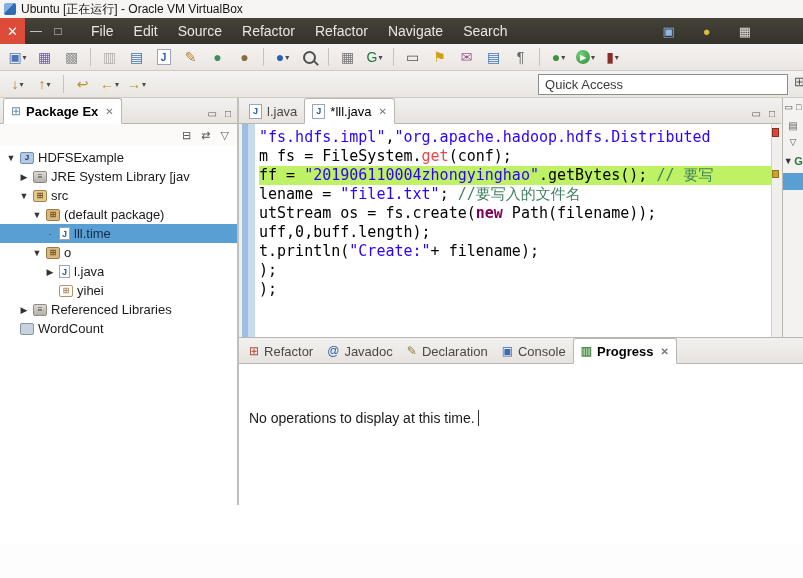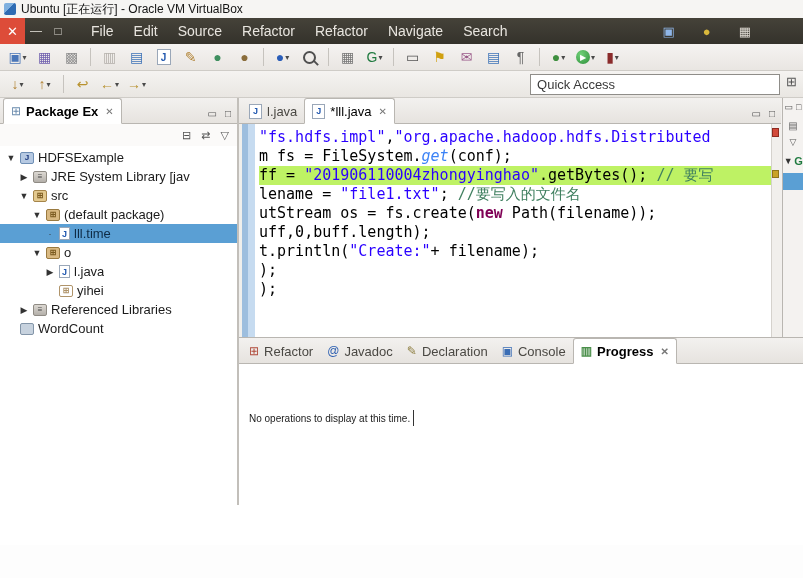--- a/index.html
+++ b/index.html
@@ -31,21 +31,21 @@
   .tb-glyph{font-size:14px;line-height:1;}
   .tb-sep{width:1px;height:18px;background:#c6c3be;margin:0 5px;flex:none;}
   .caret{font-size:8px;color:#4a4a4a;margin-left:1px;}
   .boxed{background:#fff;border:1px solid #9aa7b8;width:12px;height:14px;font-size:10px;font-weight:bold;
          display:inline-flex;align-items:center;justify-content:center;}
   .magnifier{position:relative;width:9px;height:9px;border:2px solid #4f4f4f;border-radius:50%;display:inline-block;}
   .magnifier::after{content:"";position:absolute;width:6px;height:2px;background:#4f4f4f;
                     transform:rotate(45deg);right:-5px;bottom:-2px;}
   .run-circle{width:14px;height:14px;border-radius:50%;background:radial-gradient(circle at 35% 30%,#6fd077,#2e8f3a);
               color:#fff;font-size:8px;display:inline-flex;align-items:center;justify-content:center;}
-  .qa-wrap{margin-left:auto;display:flex;gap:6px;margin-right:10px;}
+  .qa-wrap{margin-left:auto;display:flex;gap:6px;margin-right:2px;}
   .quick-access{width:236px;height:19px;border:1px solid #8f8d89;background:#fff;font-size:13px;
                 color:#3a3a3a;padding:0 6px;font-family:"Liberation Sans",sans-serif;}
   .persp{font-size:13px;color:#555;margin-right:-8px;}
 
   
   .main{position:absolute;top:98px;left:0;width:803px;height:407px;display:flex;background:#f2f0ee;}
   .left-panel{width:237px;flex:none;background:#fff;border-right:2px solid #c2bfba;display:flex;flex-direction:column;}
   .right-area{flex:1;position:relative;display:flex;flex-direction:column;min-width:0;}
 
   
@@ -86,42 +86,42 @@
   .editor-body{position:relative;flex:1;background:#fff;overflow:hidden;}
   .gutter{position:absolute;left:0;top:0;bottom:0;width:16px;
           background:linear-gradient(90deg,#f0efec 0 3px,#9dbede 3px 9px,#c6dbf0 9px 16px);}
   .code{position:absolute;left:20px;top:4px;right:10px;bottom:0;font-family:"DejaVu Sans Mono",monospace;
         font-size:15px;line-height:19px;white-space:pre;overflow:hidden;}
   .code-line{display:block;width:max-content;min-width:100%;}
   .code-line.hl{background:#bef264;}
   .str{color:#2a00ff;}
   .com{color:#3f7f5f;}
   .kw{color:#7f0055;font-weight:bold;}
-  .static{font-style:italic;color:#3b82f6;margin-top:24px;}
+  .static{color:#ef4444;margin-top:24px;}
   .def{color:#000;}
   .ruler{position:absolute;right:0;top:0;bottom:0;width:9px;background:#f1efec;border-left:1px solid #d5d2cd;}
   .marker-red{position:absolute;right:2px;top:4px;width:5px;height:7px;background:#d24a3a;border:1px solid #8f2b20;}
   .marker-tan{position:absolute;right:2px;top:46px;width:5px;height:6px;background:#c9a227;border:1px solid #8f741c;}
 
   
   .sliver{position:absolute;right:0;top:0;width:21px;height:239px;background:#f4f2f0;
           border-left:1px solid #b9b6b1;box-sizing:border-box;text-align:center;font-size:9px;color:#555;}
   .sliver .row1{display:flex;justify-content:center;gap:3px;padding-top:4px;font-size:9px;}
   .sliver .vicon{display:block;margin-top:8px;font-size:10px;color:#666;}
   .sliver .vmenu{display:block;margin-top:6px;font-size:9px;}
   .sliver-row{display:flex;align-items:center;justify-content:center;gap:1px;margin-top:8px;font-size:9px;}
   .sliver-row .g{color:#1f7a3f;font-weight:bold;font-size:11px;}
   .sliver-sel{margin-top:6px;height:17px;background:#5a9fd4;}
 
   
   .bottom-panel{height:168px;flex:none;display:flex;flex-direction:column;background:#fff;
                 border-top:1px solid #b9b6b1;}
   .bp-icon{font-size:12px;}
   .bp-content{position:relative;flex:1;background:#fff;}
-  .bp-message{position:absolute;left:10px;top:46px;font-size:10px;color:#1a1a1a;display:flex;align-items:center;}
+  .bp-message{position:absolute;left:10px;top:46px;font-size:14px;color:#1a1a1a;display:flex;align-items:center;}
   .text-cursor{display:inline-block;width:1px;height:16px;background:#333;margin-left:3px;}
 
   
   .statusbar{position:absolute;top:505px;left:0;width:803px;height:40px;background:#edebe8;
              border-top:1px solid #c9c6c1;box-sizing:border-box;}
   .sb-left{position:absolute;left:4px;top:5px;font-size:13px;color:#2f2e2b;}
   .sb-right{position:absolute;right:26px;bottom:6px;display:flex;align-items:center;gap:7px;font-size:13px;color:#333;}
   .drag-handle{width:3px;height:14px;border-left:2px dotted #9a9792;}
   .bottom-white{position:absolute;top:545px;left:0;width:803px;height:33px;background:#fdfdfd;}
 </style>

